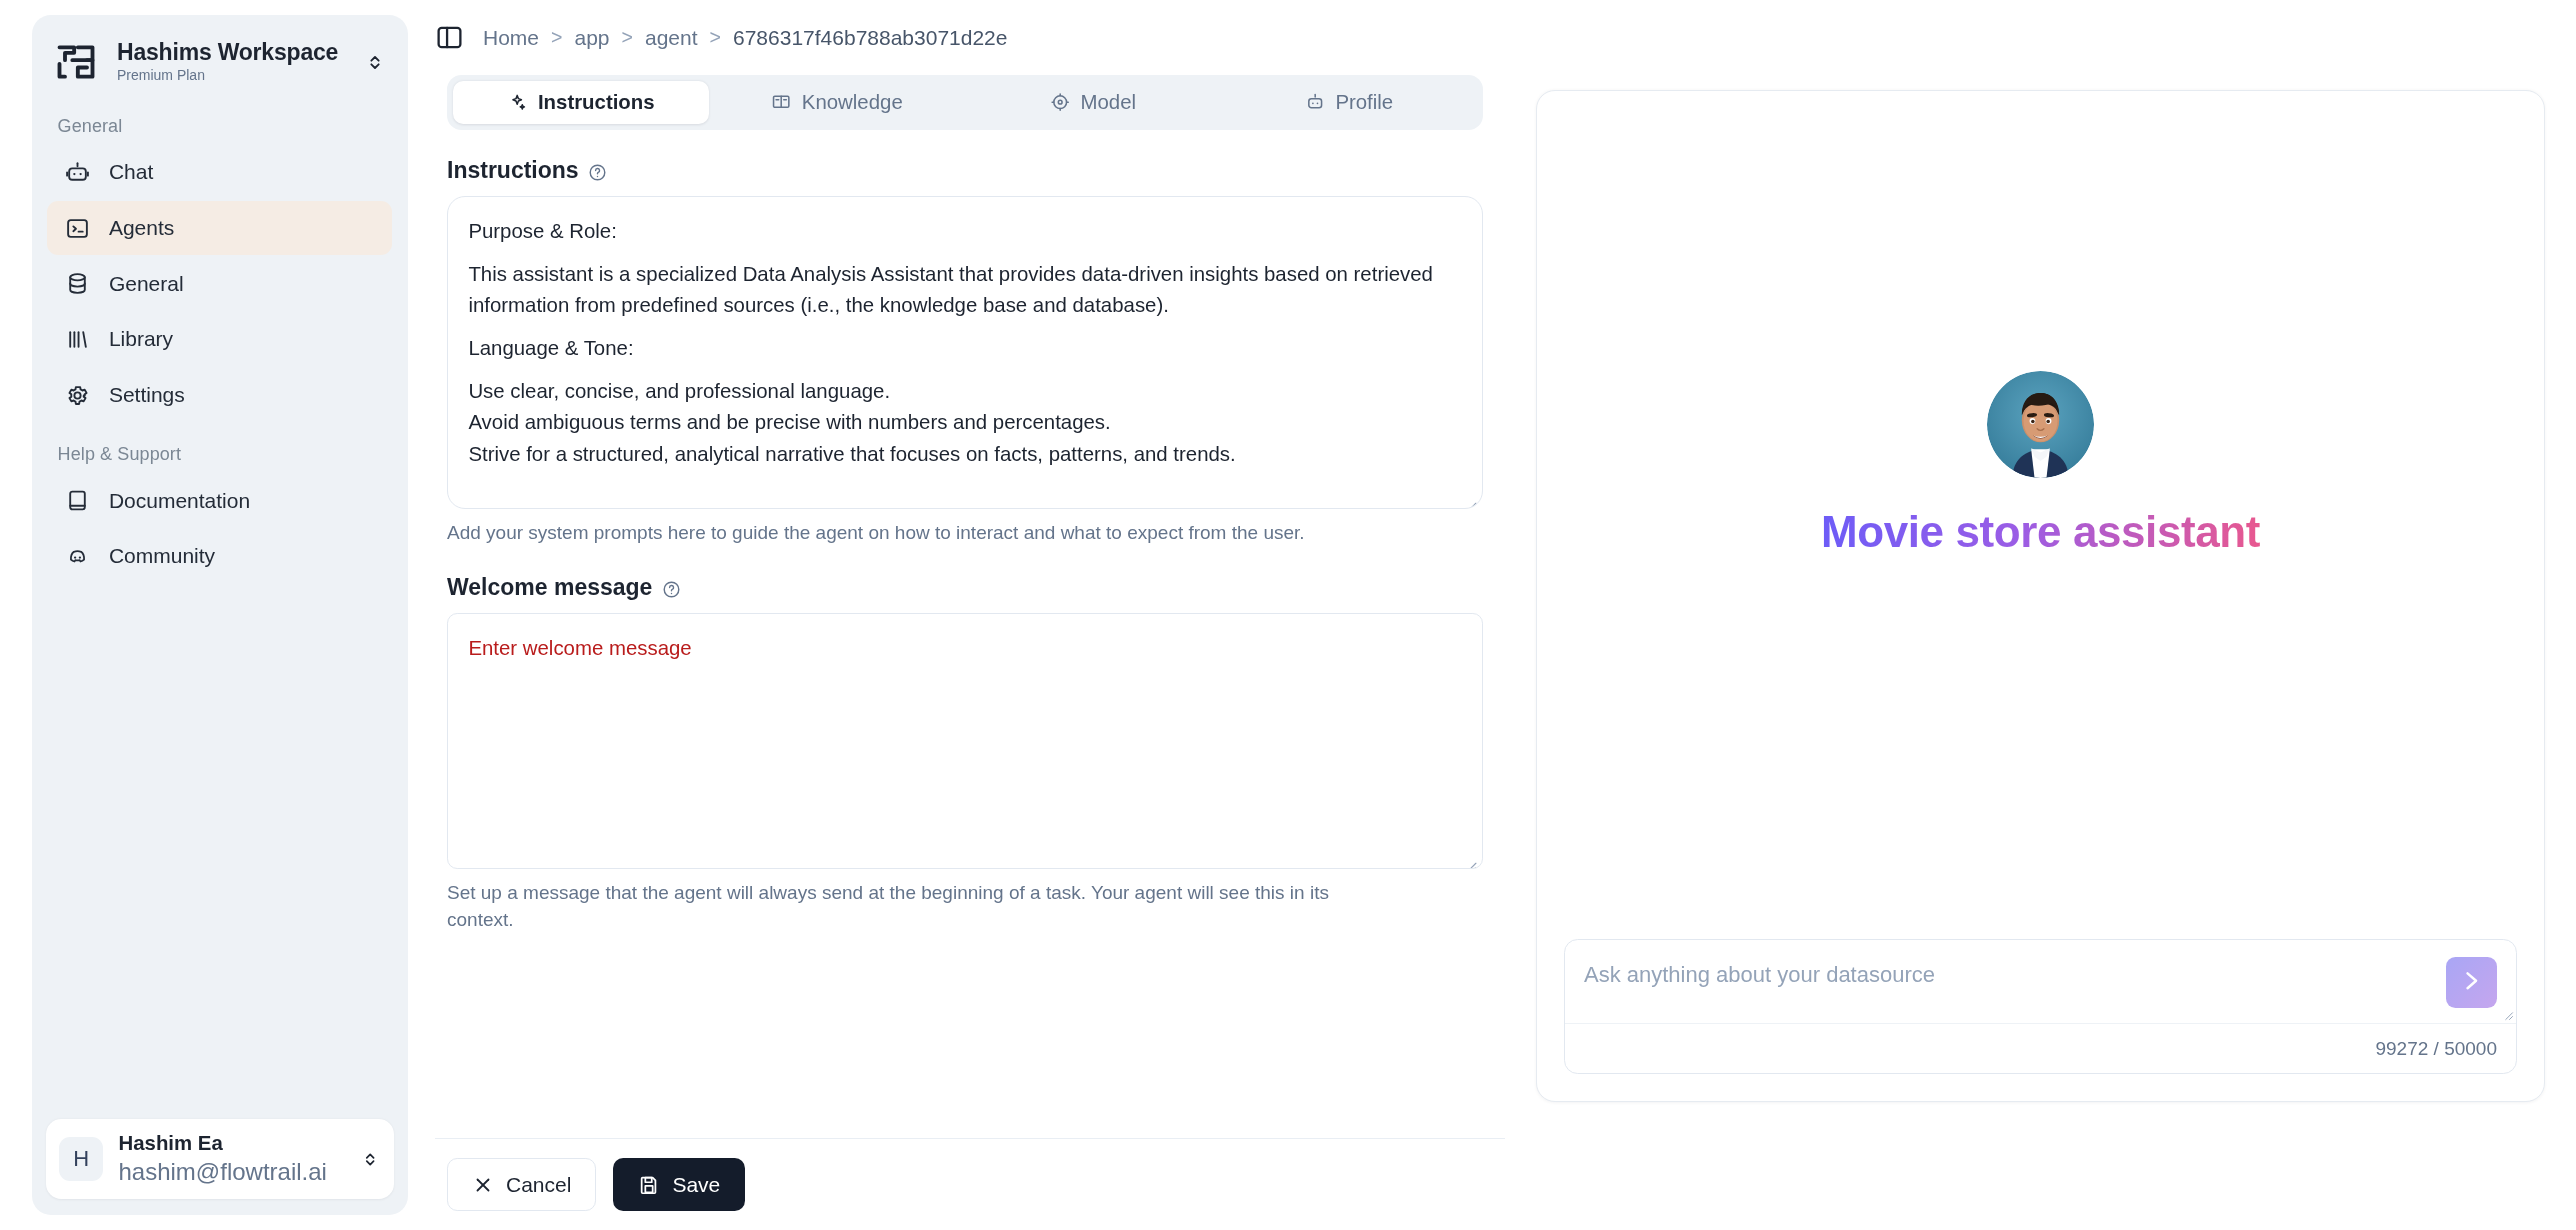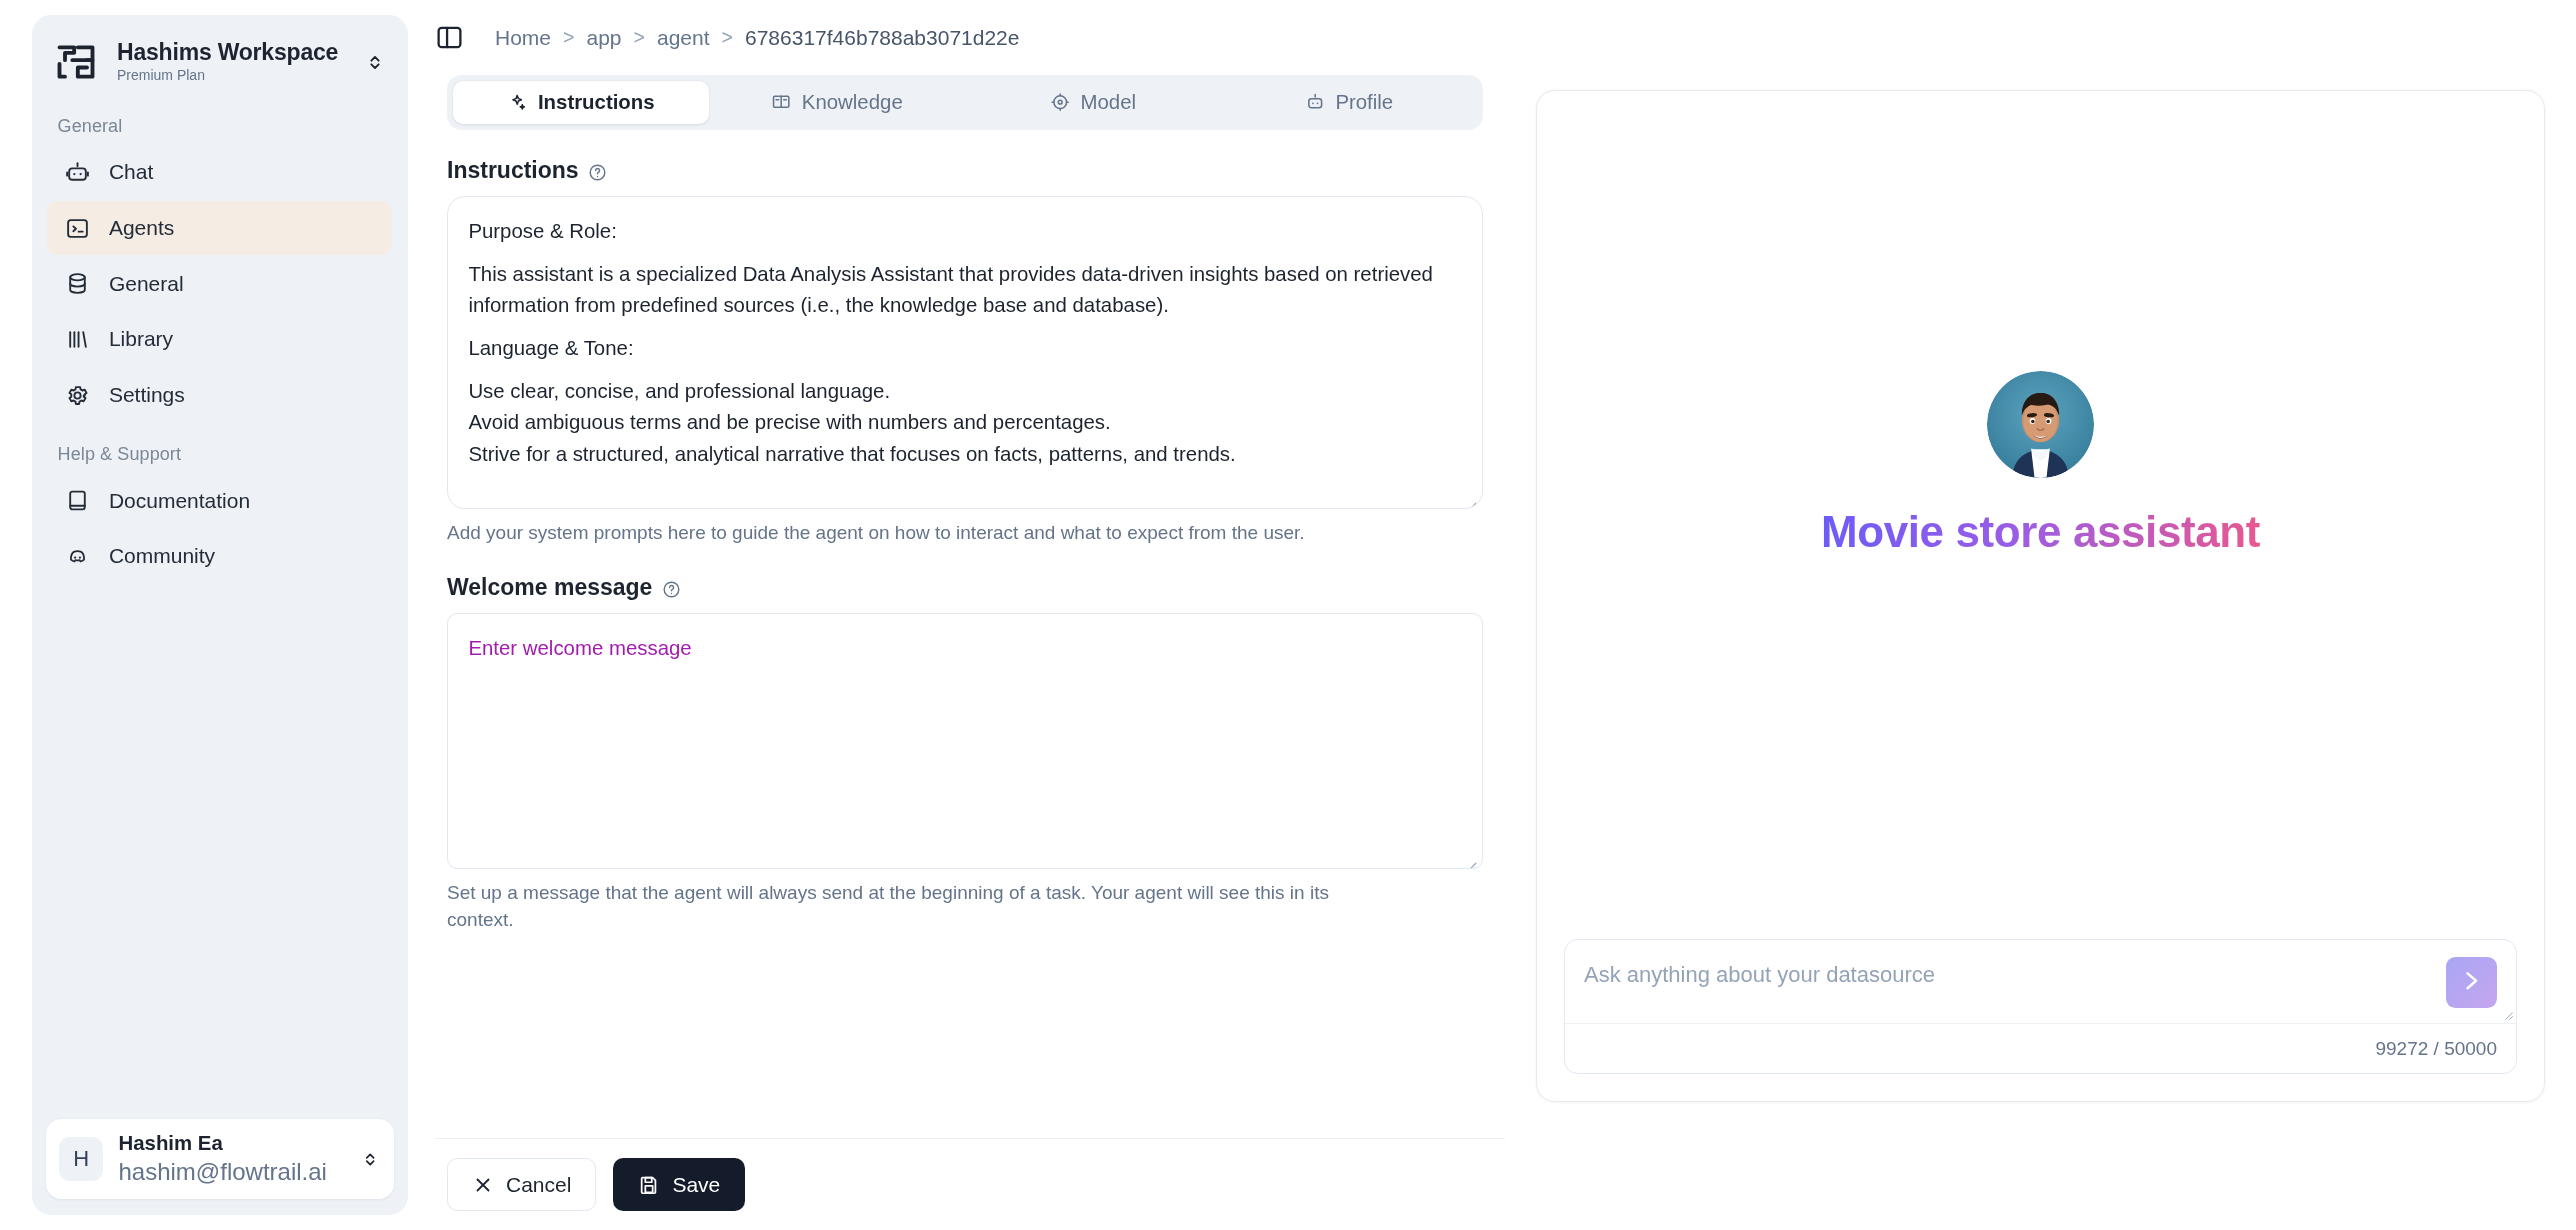--- a/index.html
+++ b/index.html
@@ -75,21 +75,21 @@
   .user-chev { width: 20.4px; height: 27px; color:#1d2430; flex:0 0 20.4px;}
 
   
   .main { flex: 1; min-width: 0; display: flex; flex-direction: column; height:1230px; }
   .topbar {
     height: 75px; flex: 0 0 75px;
     display: flex; align-items: center; gap: 19px;
     padding: 0 31px 0 12px;
   }
   .panel-toggle { width:29px; height:29px; color:#1d2430; cursor:pointer; flex:0 0 29px;}
-  .crumbs { display: flex; align-items: center; gap: 12px; font-size: 21px; color: #64748b; margin-left: 12px; }
+  .crumbs { display: flex; align-items: center; gap: 12px; font-size: 21px; color: #64748b; }
   .crumb { color: #64748b; cursor: pointer; }
   .crumb.last { color: #475569; }
   .crumb-sep { color: #94a3b8; font-size: 19.6px; }
 
   .body-row { flex: 1; display: flex; gap: 0; min-height: 0; }
 
   
   .editor-col {
     width: 1082px; flex: 0 0 1082px;
     padding: 0 0 0 12px;
@@ -130,21 +130,21 @@
     font-size: 20.4px;
     color: #1d2430;
     line-height: 1.55;
     position: relative;
     overflow: hidden;
   }
   .textarea-box.instructions { height: 313px; border-radius: 18px; }
   .textarea-box.welcome { height: 256px; }
   .ta-line { white-space: pre-wrap; }
   .ta-line.blank { height: 11px; }
-  .placeholder { color: #a21caf; }
+  .placeholder { color: #b91c1c; }
   .resize-grip {
     position:absolute; right:4.3px; bottom:3.4px; width:13.6px; height:13.6px;
     color:#94a3b8;
   }
   .field-hint {
     font-size: 19px; color: #64748b; line-height: 1.45;
     margin-top: 10.2px; max-width: 903px;
   }
 
   .footer-bar {

